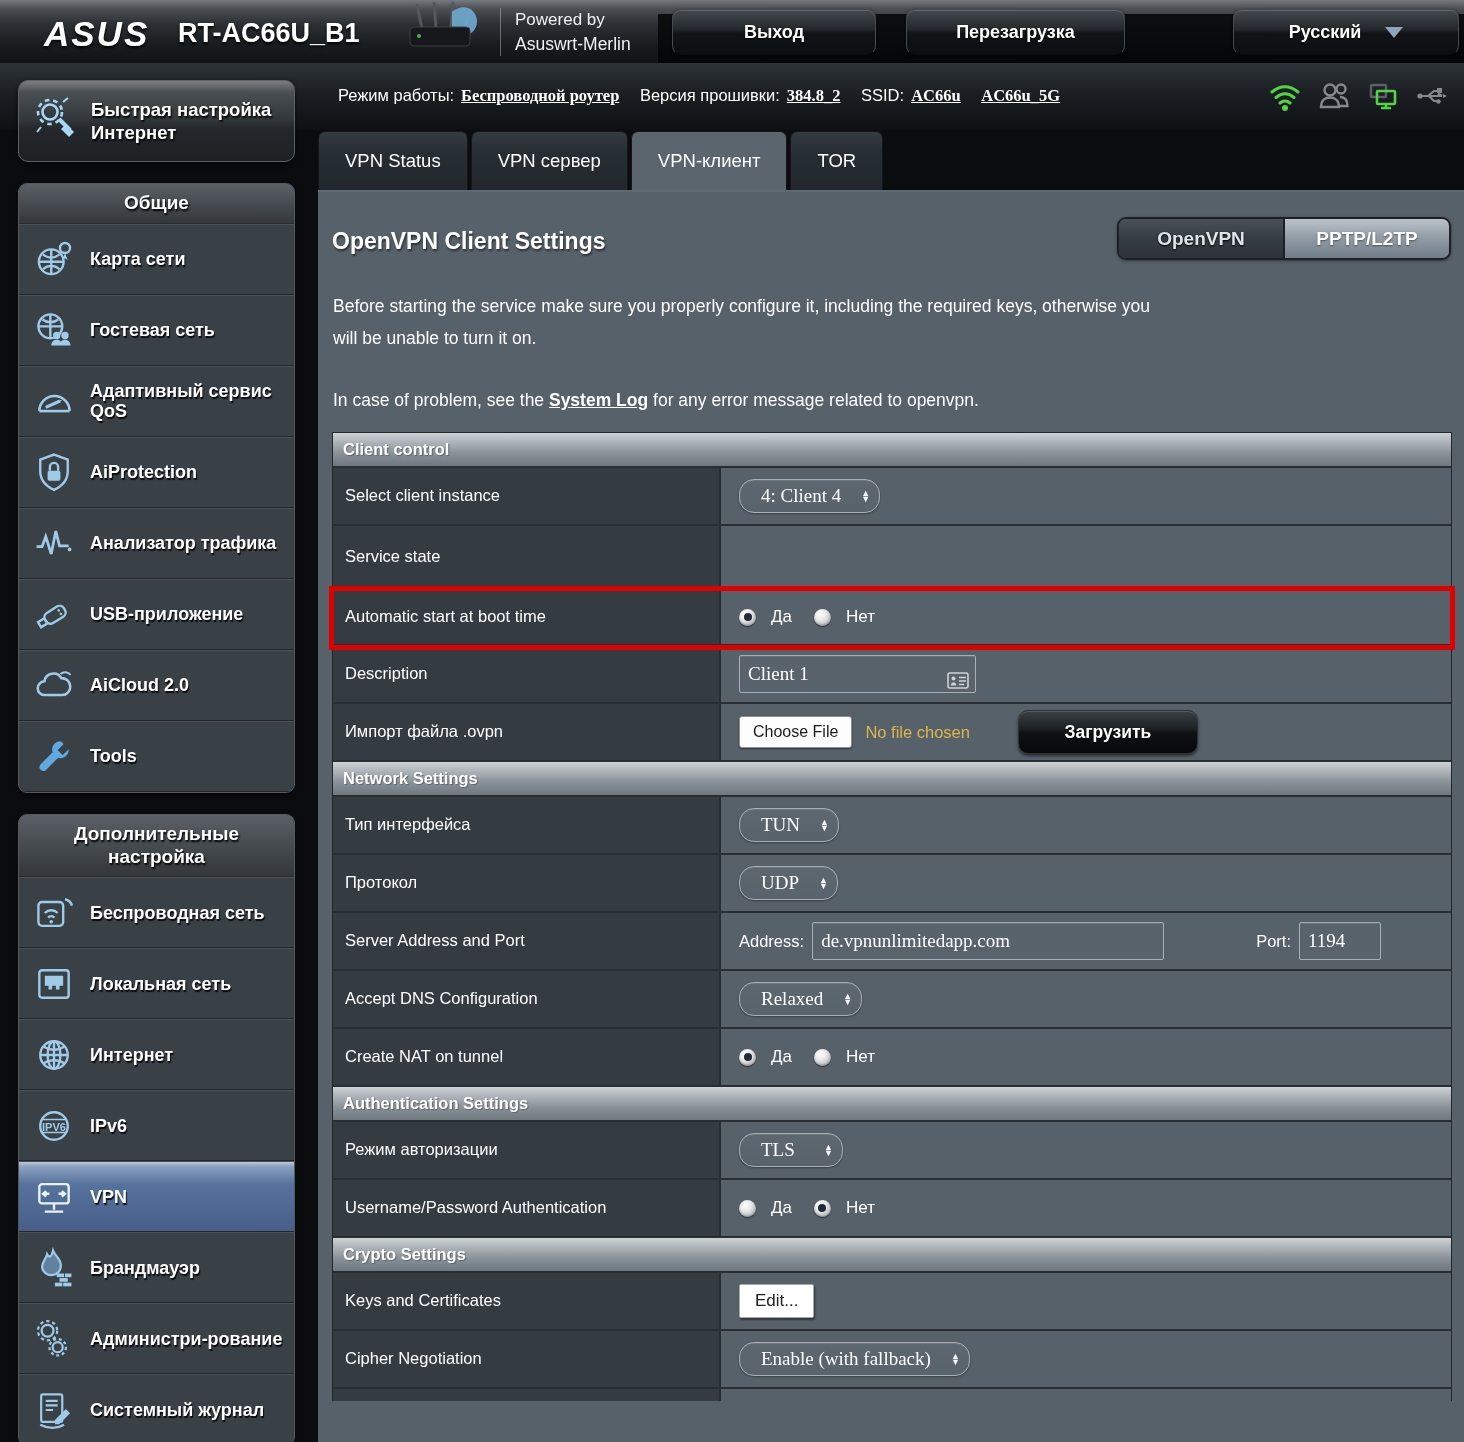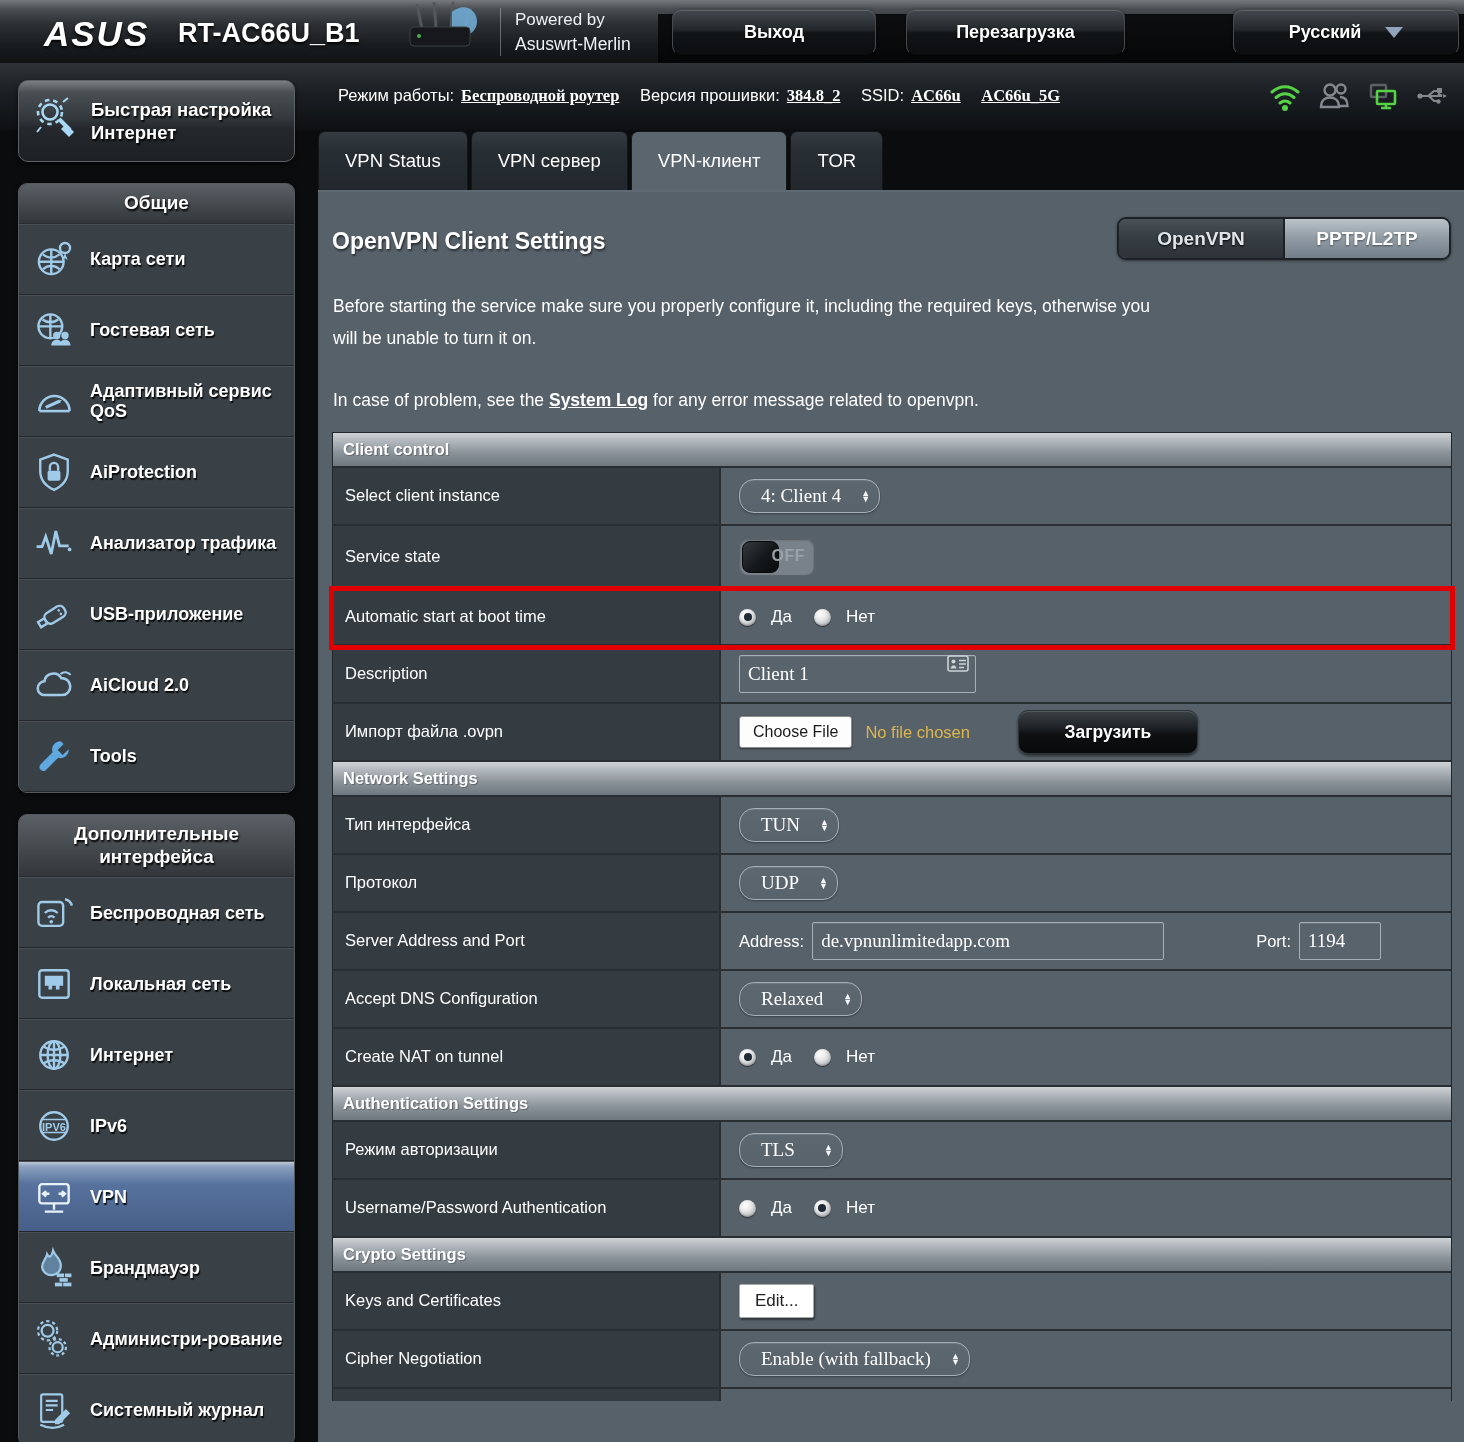--- a/index.html
+++ b/index.html
@@ -106,21 +106,21 @@
     position:relative; cursor:pointer; box-shadow:inset 0 1px 2px rgba(0,0,0,.35); }
   .toggle .knob { position:absolute; left:2px; top:2px; width:37px; height:32px; border-radius:8px;
     background:linear-gradient(135deg,#33393e 0%,#15181b 55%,#0a0c0d 100%); border:1px solid #07080a; }
   .toggle .ttxt { position:absolute; right:9px; top:8px; font-weight:bold; font-size:16px; color:#9aa2a9; letter-spacing:.5px; }
   .radio { width:17px; height:17px; border-radius:50%; position:relative; display:inline-block; cursor:pointer;
     background:radial-gradient(circle at 35% 30%, #ffffff 0%, #e8e8e8 38%, #bcbfc1 72%, #9b9ea1 100%);
     box-shadow:0 1px 1px rgba(0,0,0,.5), inset 0 -1px 2px rgba(0,0,0,.25); }
   .radio.on::after { content:""; position:absolute; left:4.5px; top:4.5px; width:8px; height:8px;
     border-radius:50%; background:#1f2a36; }
   .rlabel { font-size:17px; color:#fff; margin:0 14px 0 7px; }
-  .input-wrap { position:relative; display:inline-flex; align-items:flex-start; }
+  .input-wrap { position:relative; display:inline-flex; align-items:flex-end; }
   .txt-input { height:38px; background:#59636c; border:1.5px solid #a6afb5; color:#fff;
     font-family:"Liberation Serif","DejaVu Serif",serif; font-size:19px; padding:0 8px; border-radius:2px;
     box-shadow:inset 0 1px 1px rgba(255,255,255,.1); outline:none; }
   .desc-input { width:237px; padding-right:32px; }
   .card-ico { position:absolute; right:7px; }
   .btn-file { background:#fdfdfd; border:1px solid #8d8d8d; border-radius:3px; padding:6px 13px;
     font-size:16px; color:#1b1b1b; cursor:pointer; box-shadow:0 1px 2px rgba(0,0,0,.45); font-family:inherit; }
   .no-file { color:#ddb64b; font-size:16.5px; margin-left:5px; }
   .btn-upload { margin-left:40px; width:180px; height:44px; border-radius:10px; cursor:pointer;
     background:linear-gradient(180deg,#3a4045 0%,#1e2226 40%,#0e1012 55%,#08090b 100%);
@@ -304,21 +304,21 @@
           <path d="M31 8a9 9 0 00-8.5 12L9 33.5a4.3 4.3 0 006 6L28.5 26A9 9 0 0040 16.5l-6.5 6.5-5.5-5.5L34.5 11A9 9 0 0031 8z" fill="#5fa8e0"></path>
         </svg>
       </span>
       <span class="nlabel">Tools</span>
     </div>
   </div>
 
   <div class="nav-box">
     <div class="nav-header">
       <span>Дополнительные</span><br>
-      <span>интерфейса</span>
+      <span>настройка</span>
     </div>
 
     <div class="nav-item">
       <span class="nicon">
         <svg width="44" height="44" viewBox="0 0 48 48" fill="none" stroke="#9fcbe9" stroke-width="2.6">
           <rect x="7" y="12" width="27" height="26" rx="4"></rect>
           <path d="M36 9c4 .8 6.5 3.2 7.5 7"></path>
           <path d="M14 24c4-4 10-4 14 0 M17.5 29c2-2 5-2 7 0"></path>
           <circle cx="21" cy="33.5" r="2" fill="#9fcbe9" stroke="none"></circle>
         </svg>
@@ -436,26 +436,20 @@
           <span class="arr">
               <span>▲</span>
               <span>▼</span>
             </span>
         </span>
       </div>
     </div>
 
     <div class="row" style="height:64px">
       <div class="lab">Service state</div>
-      <div class="val">
-        <span class="toggle">
-          <span class="knob"></span>
-          <span class="ttxt">OFF</span>
-        </span>
-      </div>
     </div>
 
     <div class="row highlight" style="height:56px">
       <div class="lab">Automatic start at boot time</div>
       <div class="val">
         <span class="radio on"></span>
         <span class="rlabel">Да</span>
         <span class="radio"></span>
         <span class="rlabel">Нет</span>
       </div>

